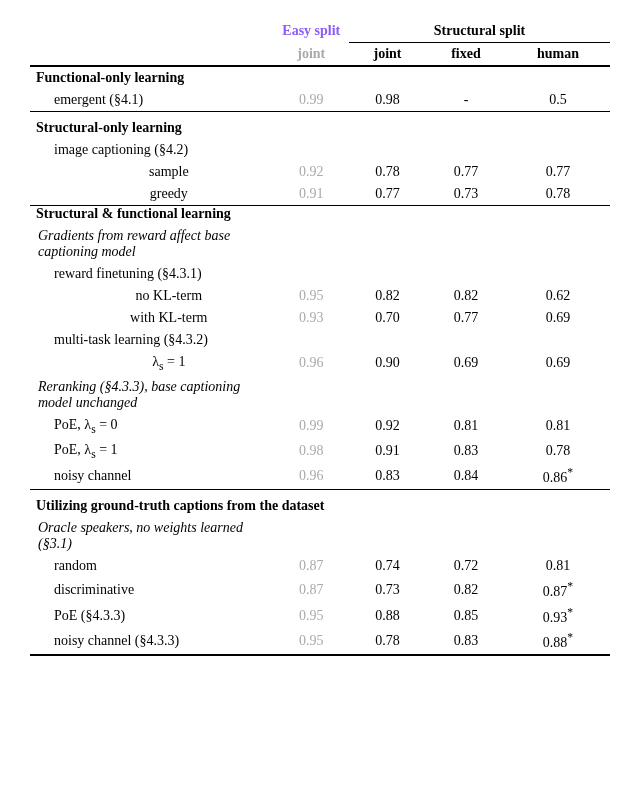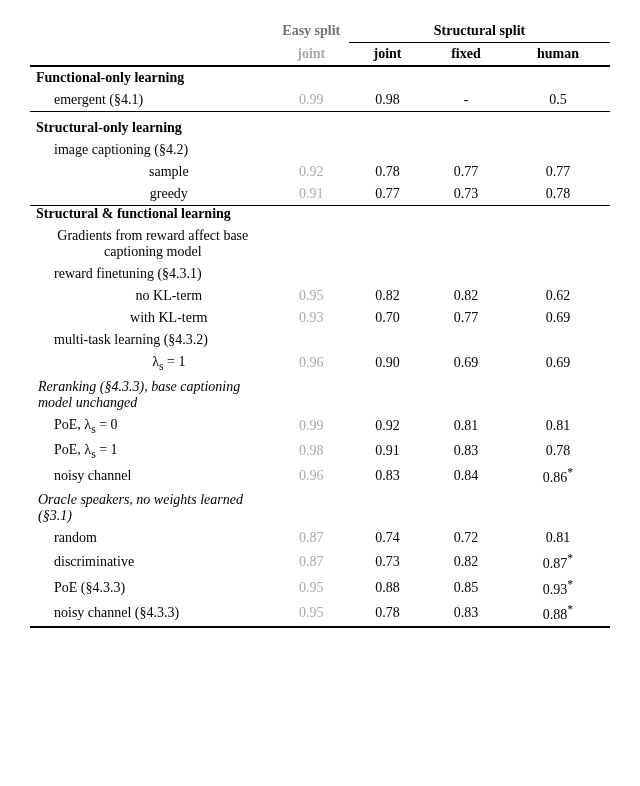--- a/index.html
+++ b/index.html
@@ -30,21 +30,21 @@
       padding-left: 40px;
     }
   </style>
 </head>
 <body>
 
 <table>
   <thead>
     <tr>
       <th style="width:42%; border-bottom:none;"></th>
-      <th style="color:#737373; border-bottom:none; width:13%;">Easy split</th>
+      <th style="color:#8b5cf6; border-bottom:none; width:13%;">Easy split</th>
       <th colspan="3" style="border-bottom:1px solid #000; width:45%;">Structural split</th>
     </tr>
     <tr style="border-bottom:2px solid #000;">
       <th style="border-bottom:2px solid #000;"></th>
       <th style="color:#aaa; border-bottom:2px solid #000;">joint</th>
       <th style="border-bottom:2px solid #000;">joint</th>
       <th style="border-bottom:2px solid #000;">fixed</th>
       <th style="border-bottom:2px solid #000;">human</th>
     </tr>
   </thead>
@@ -80,21 +80,21 @@
         <td class="row-label-indent2">greedy</td>
         <td style="color: rgb(170, 170, 170);">0.91</td>
         <td>0.77</td>
         <td>0.73</td>
         <td>0.78</td>
       </tr>
       <tr style="border-top: 1px solid rgb(0, 0, 0);">
         <td colspan="5" style="text-align: left; font-weight: bold; padding-top: 0; padding-bottom: 3px; border-top: 1px solid rgb(0, 0, 0);">Structural &amp; functional learning</td>
       </tr>
       <tr>
-        <td style="text-align: center; padding-left: 8px;">Gradients from reward affect base captioning model</td>
+        <td style="text-align: left; font-style: italic; padding-left: 8px;">Gradients from reward affect base captioning model</td>
         <td></td>
         <td></td>
         <td></td>
         <td></td>
       </tr>
       <tr>
         <td class="row-label-indent">reward finetuning (§4.3.1)</td>
         <td></td>
         <td></td>
         <td></td>
@@ -149,20 +149,23 @@
         <td>0.83</td>
         <td>0.78</td>
       </tr>
       <tr>
         <td class="row-label-indent">noisy channel</td>
         <td style="color: rgb(170, 170, 170);">0.96</td>
         <td>0.83</td>
         <td>0.84</td>
         <td>0.86<sup>*</sup></td>
       </tr>
+      <tr style="border-top: 1px solid rgb(0, 0, 0);">
+        <td colspan="5" style="text-align: left; font-weight: bold; padding-top: 8px; padding-bottom: 3px; border-top: 1px solid rgb(0, 0, 0);">Utilizing ground-truth captions from the dataset</td>
+      </tr>
       <tr>
         <td style="text-align: left; font-style: italic; padding-left: 8px;">Oracle speakers, no weights learned (§3.1)</td>
         <td></td>
         <td></td>
         <td></td>
         <td></td>
       </tr>
       <tr>
         <td class="row-label-indent">random</td>
         <td style="color: rgb(170, 170, 170);">0.87</td>

